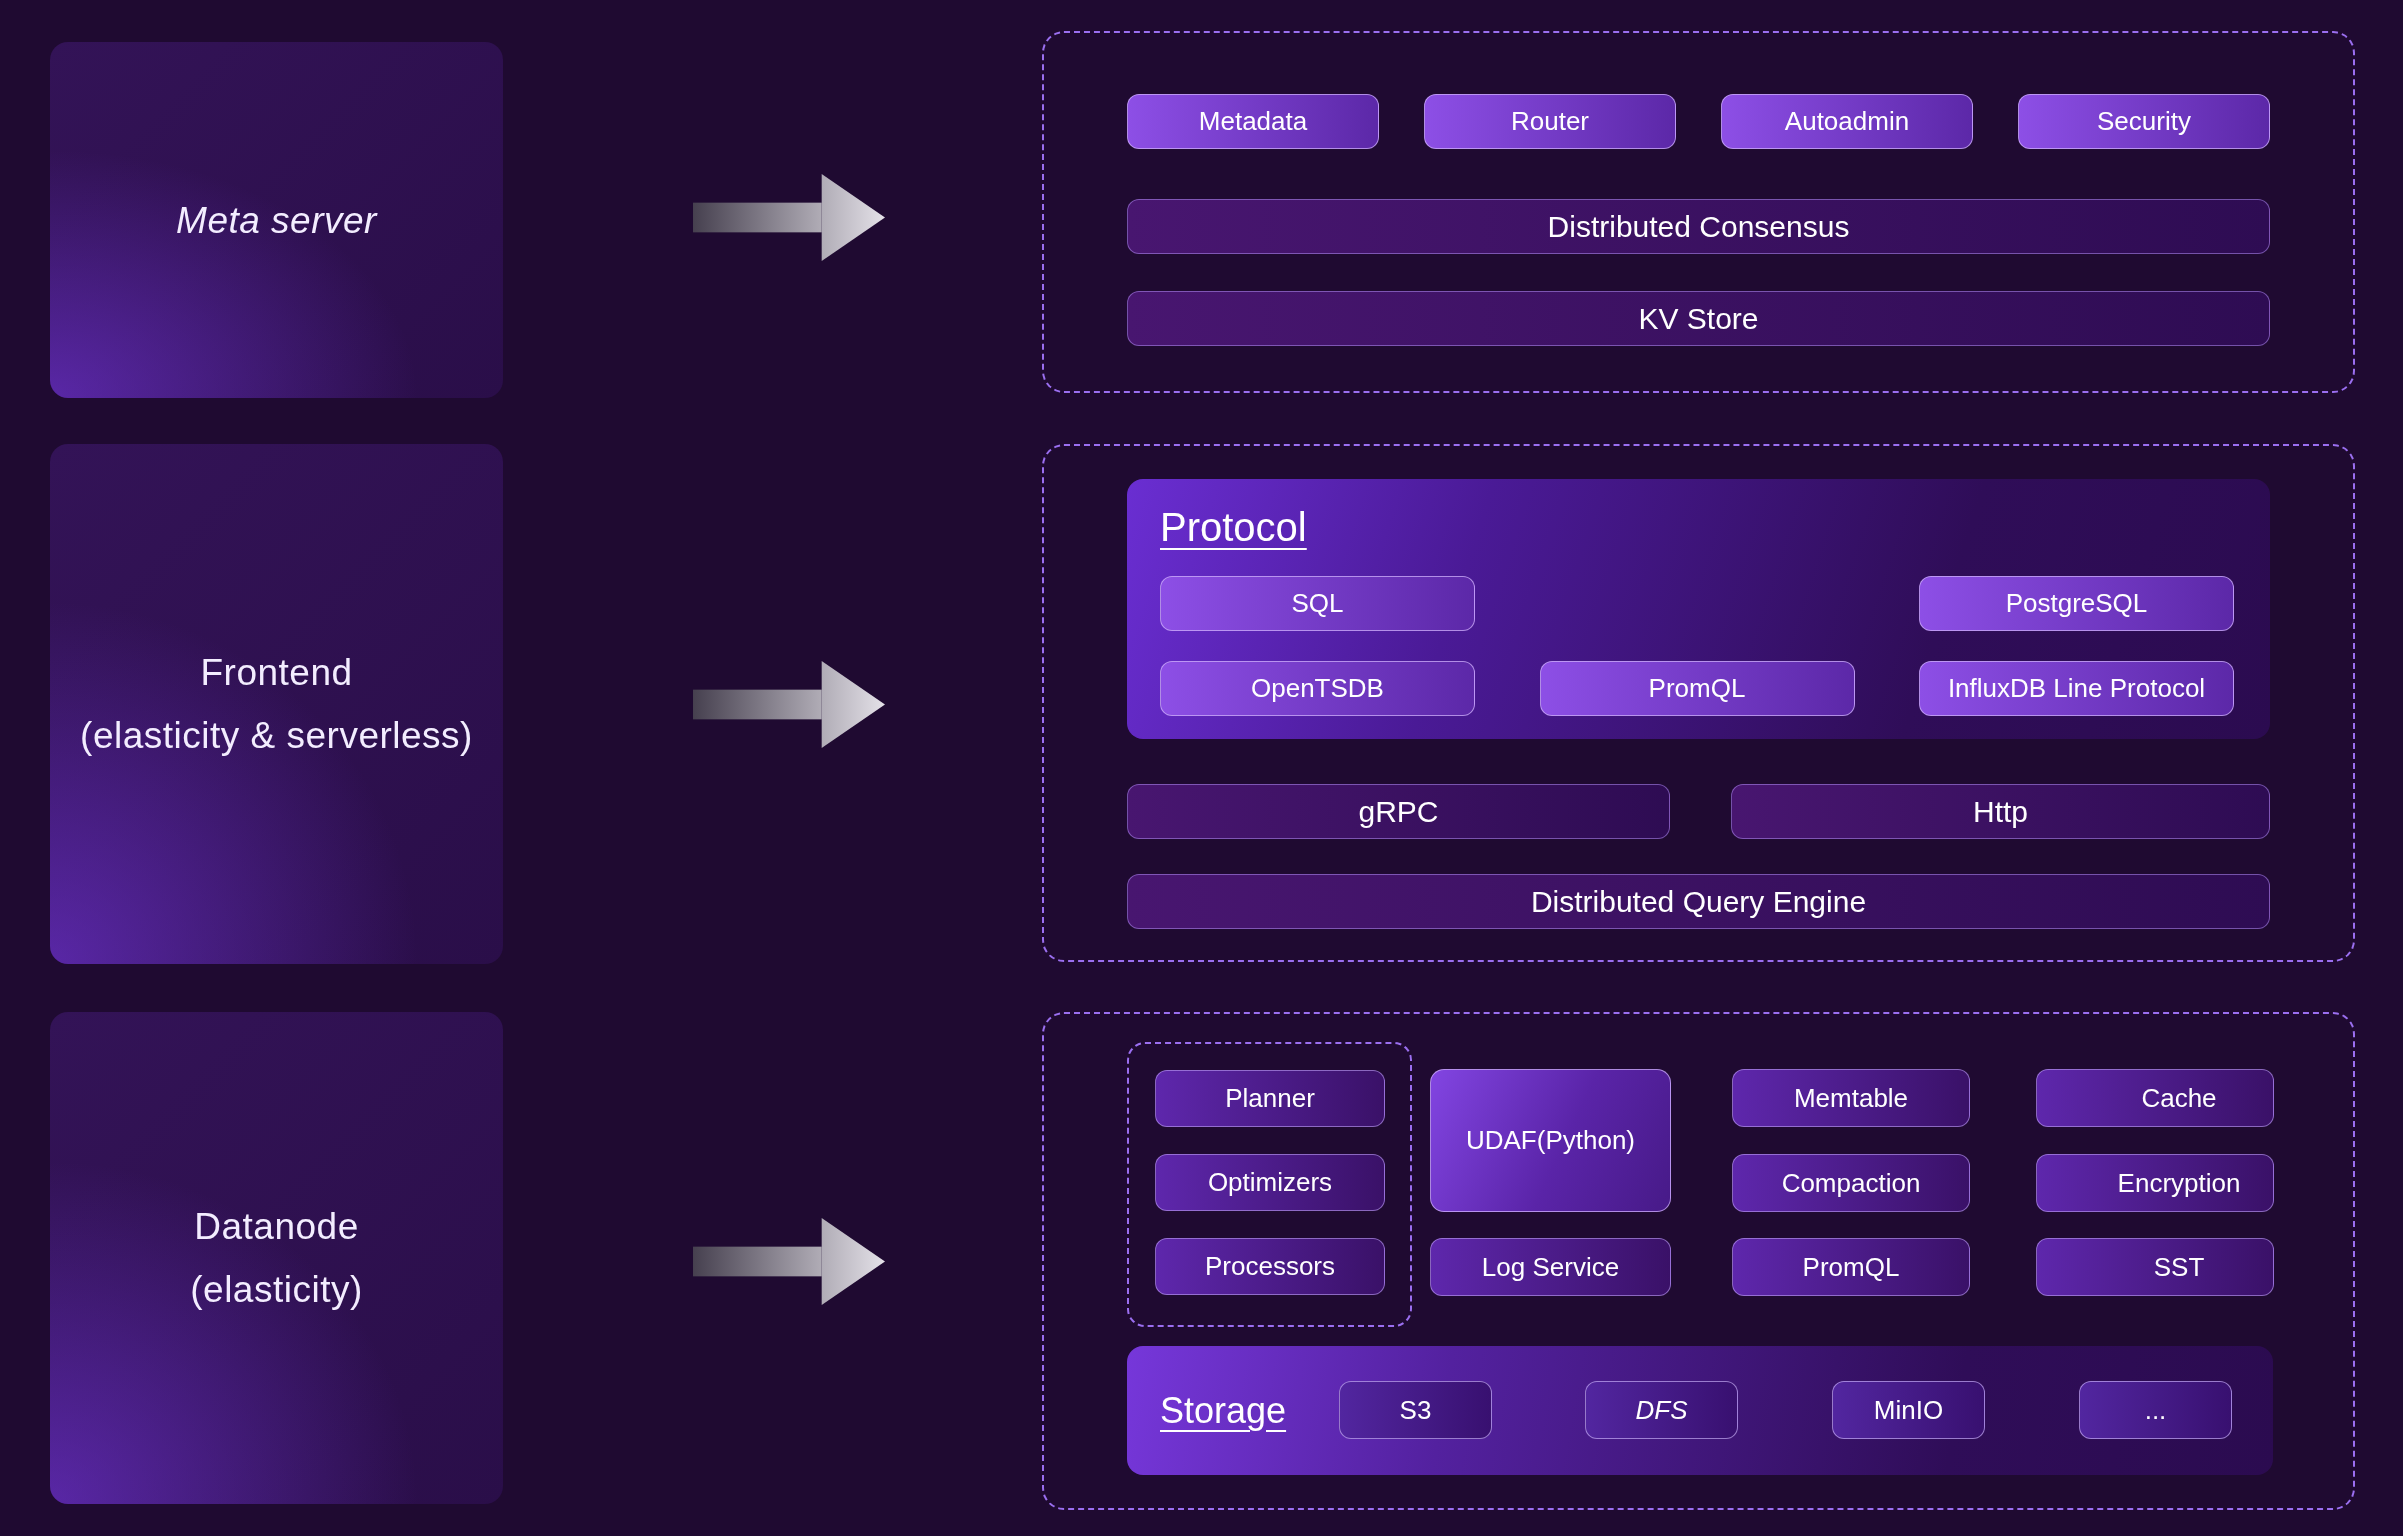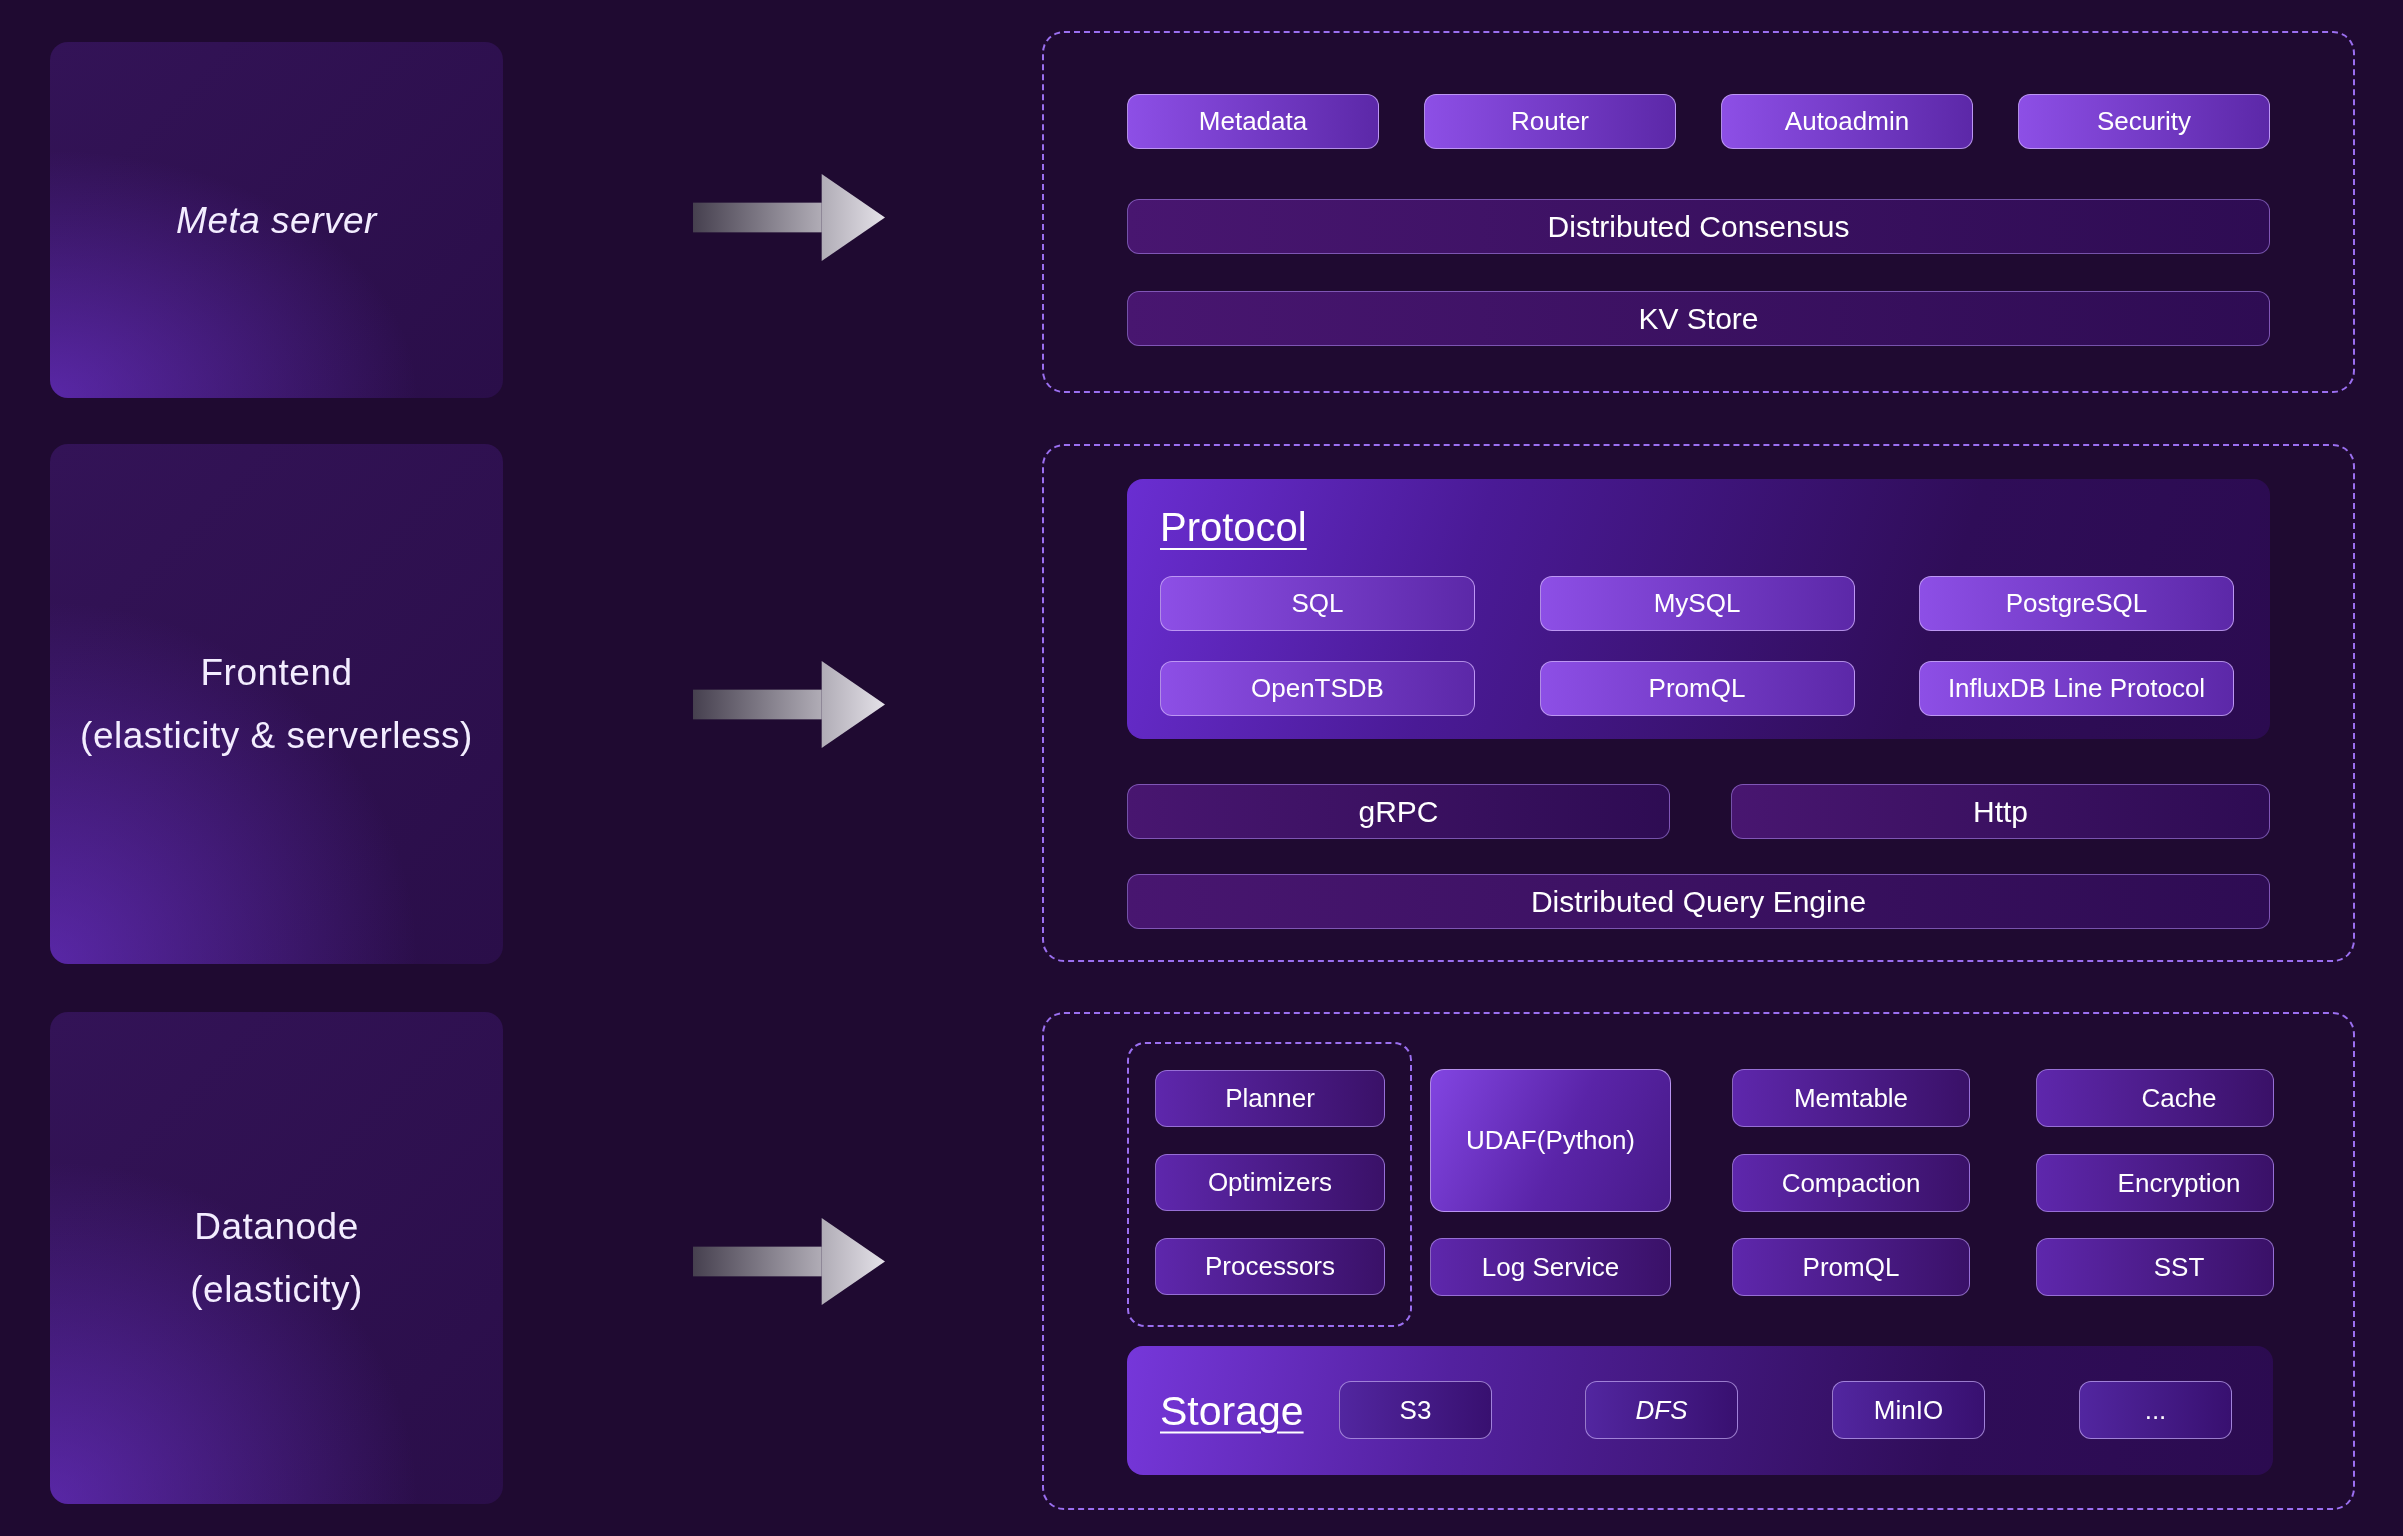--- a/index.html
+++ b/index.html
@@ -106,21 +106,21 @@
   .c4  { left: 992px; width: 238px; padding-left: 48px; }
   .r-a { top: 55px; } .r-b { top: 140px; } .r-c { top: 224px; }
 
   .storage-panel {
     position: absolute; left: 83px; top: 332px; width: 1146px; height: 129px;
     border-radius: 16px;
     background: linear-gradient(100deg, #7637da 0%, #53219f 28%, #2f0d58 72%, #2b0b50 100%);
   }
   .storage-title {
     position: absolute; left: 33px; top: 50%; transform: translateY(-50%);
-    font-size: 41px; text-decoration: underline;
+    font-size: 36px; text-decoration: underline;
     text-underline-offset: 7px; text-decoration-thickness: 2px;
   }
   .storage-panel .pill { position: absolute; top: 35px; width: 153px; height: 58px; }
   .sp1 { left: 212px; } .sp2 { left: 458px; font-style: italic; } .sp3 { left: 705px; } .sp4 { left: 952px; }
 </style>
 </head>
 <body>
 
 <div class="canvas">
 
@@ -176,21 +176,20 @@
     </div>
     <div class="bar mt51">Distributed Consensus</div>
     <div class="bar mt37">KV Store</div>
   </div>
 
   <div class="section s2">
     <div class="panel protocol-panel">
       <span class="panel-title">Protocol</span>
       <div class="panel-row r1">
         <div class="pill bright w318">SQL</div>
-        <div class="pill bright w318">MySQL</div>
         <div class="pill bright w318">PostgreSQL</div>
       </div>
       <div class="panel-row r2">
         <div class="pill bright w318">OpenTSDB</div>
         <div class="pill bright w318">PromQL</div>
         <div class="pill bright w318">InfluxDB Line Protocol</div>
       </div>
     </div>
     <div class="dual-row">
       <div class="bar w548">gRPC</div>

